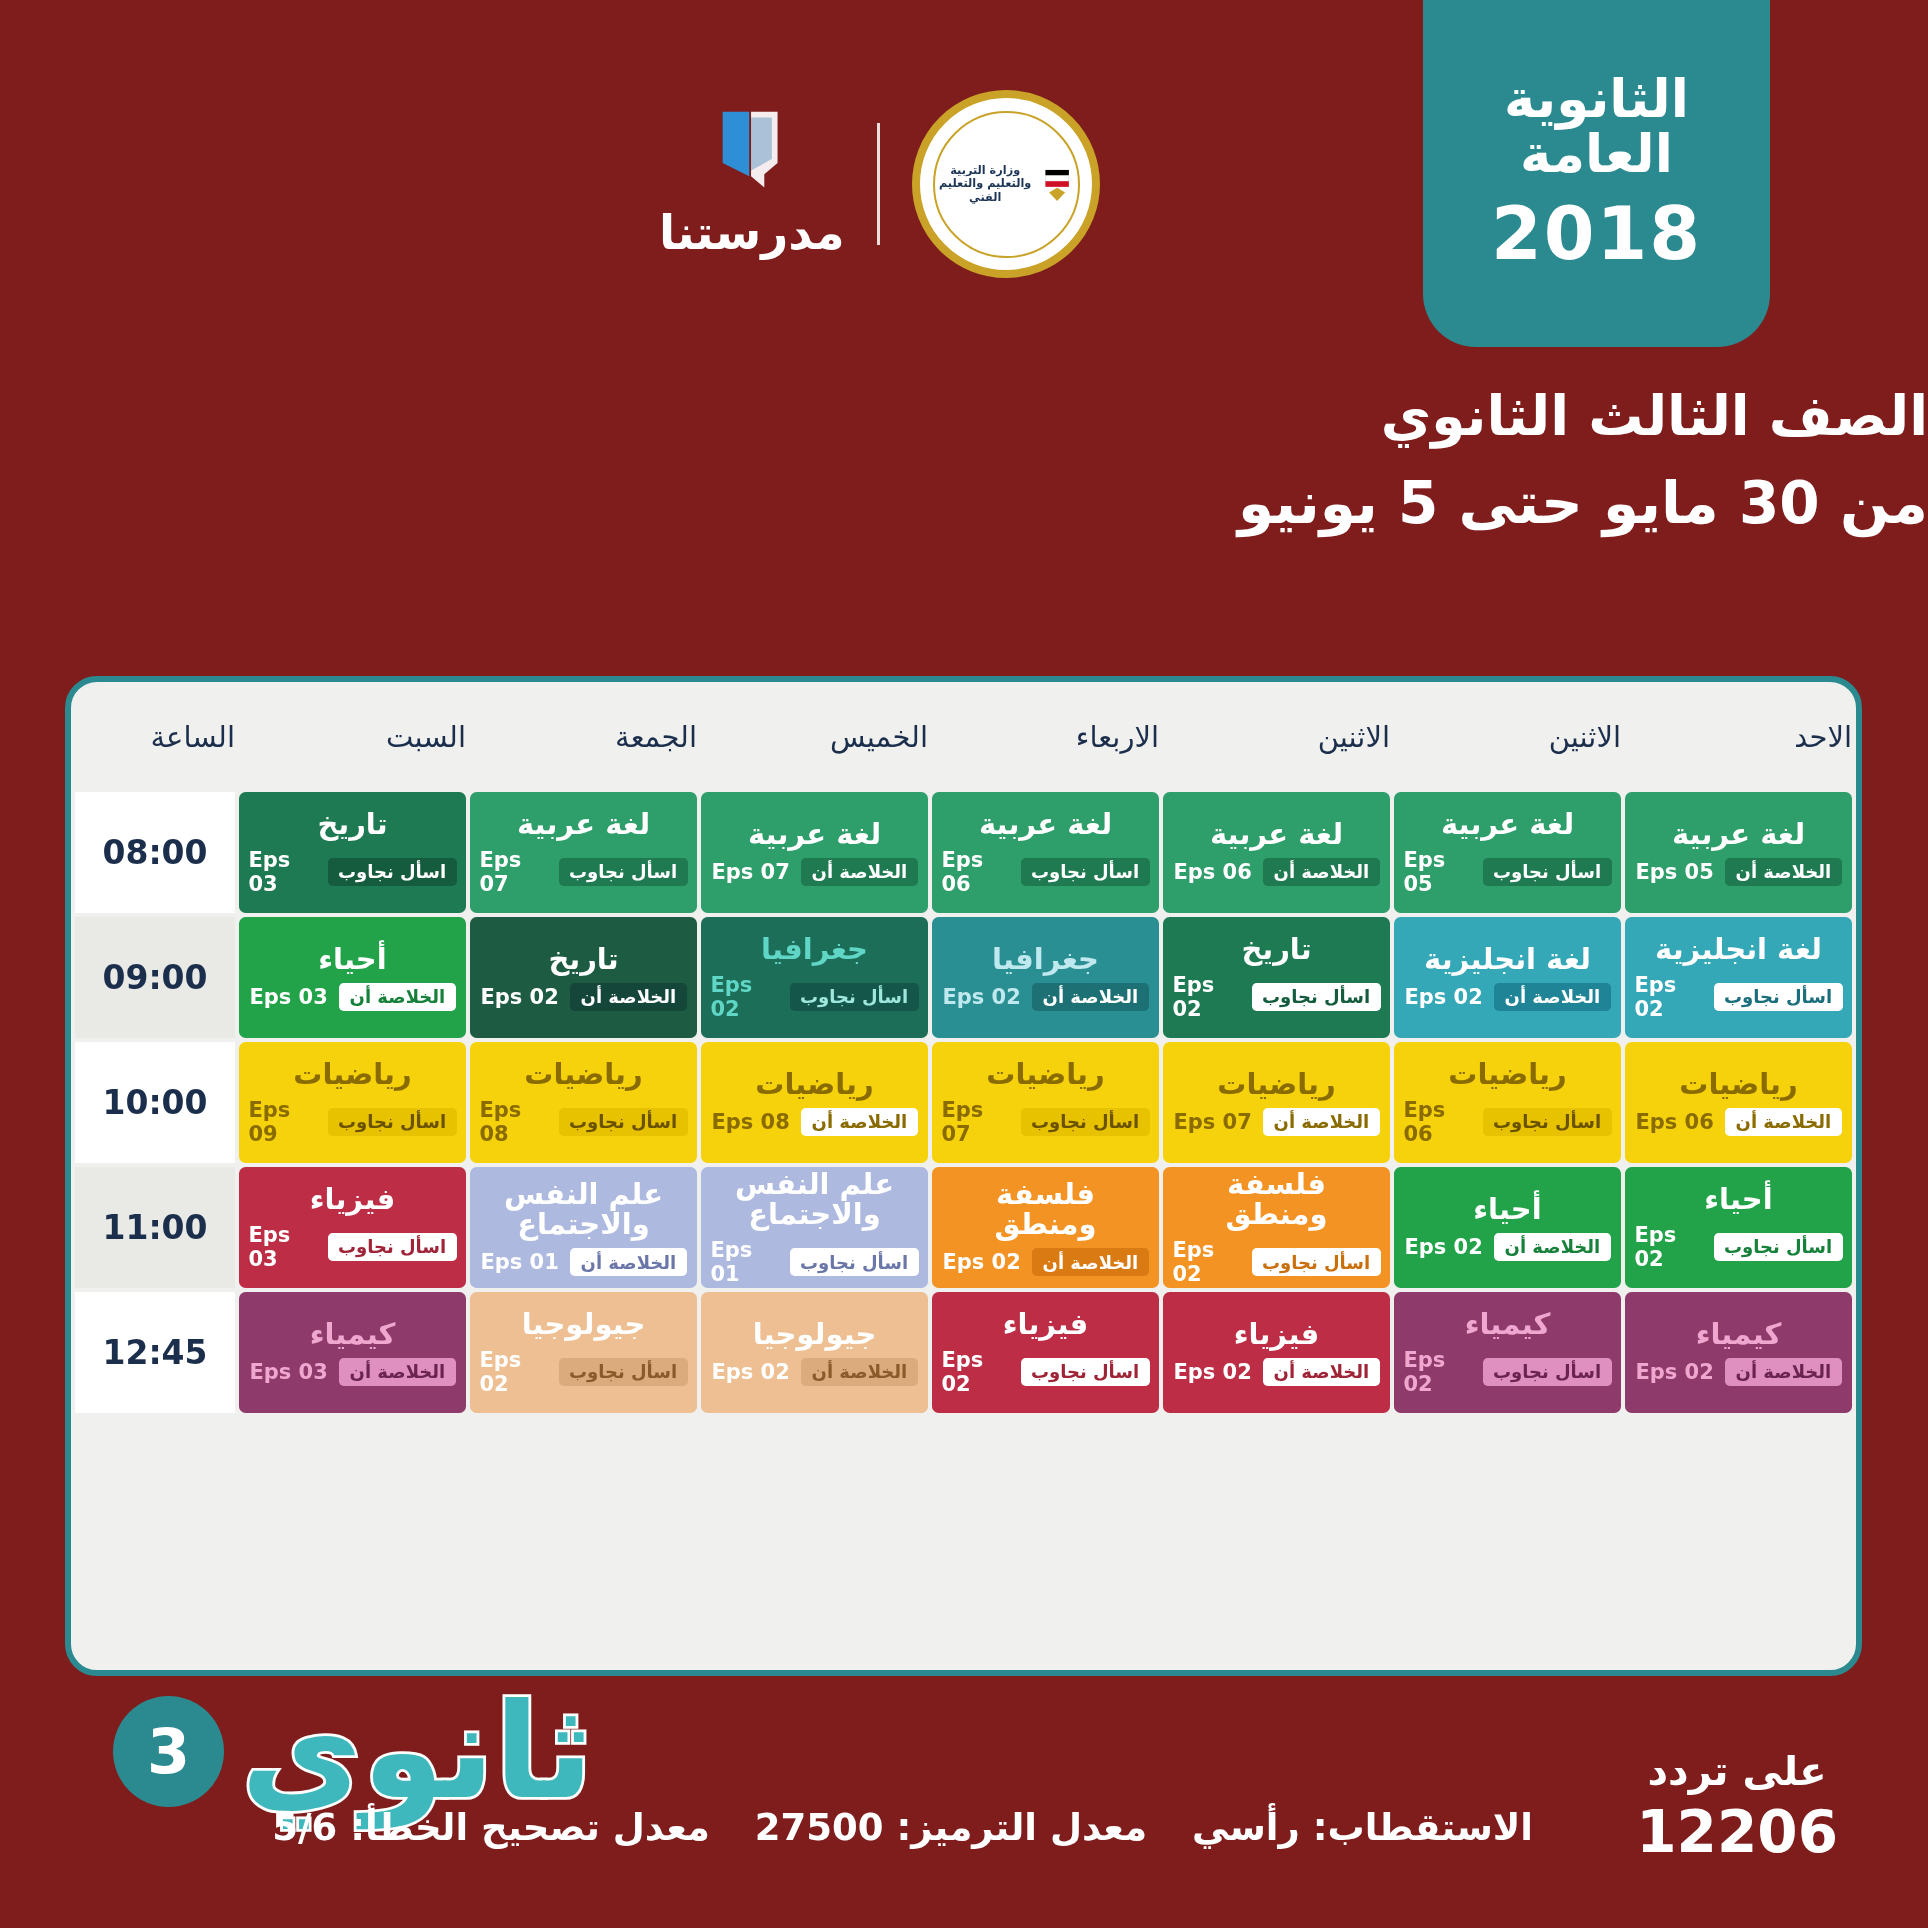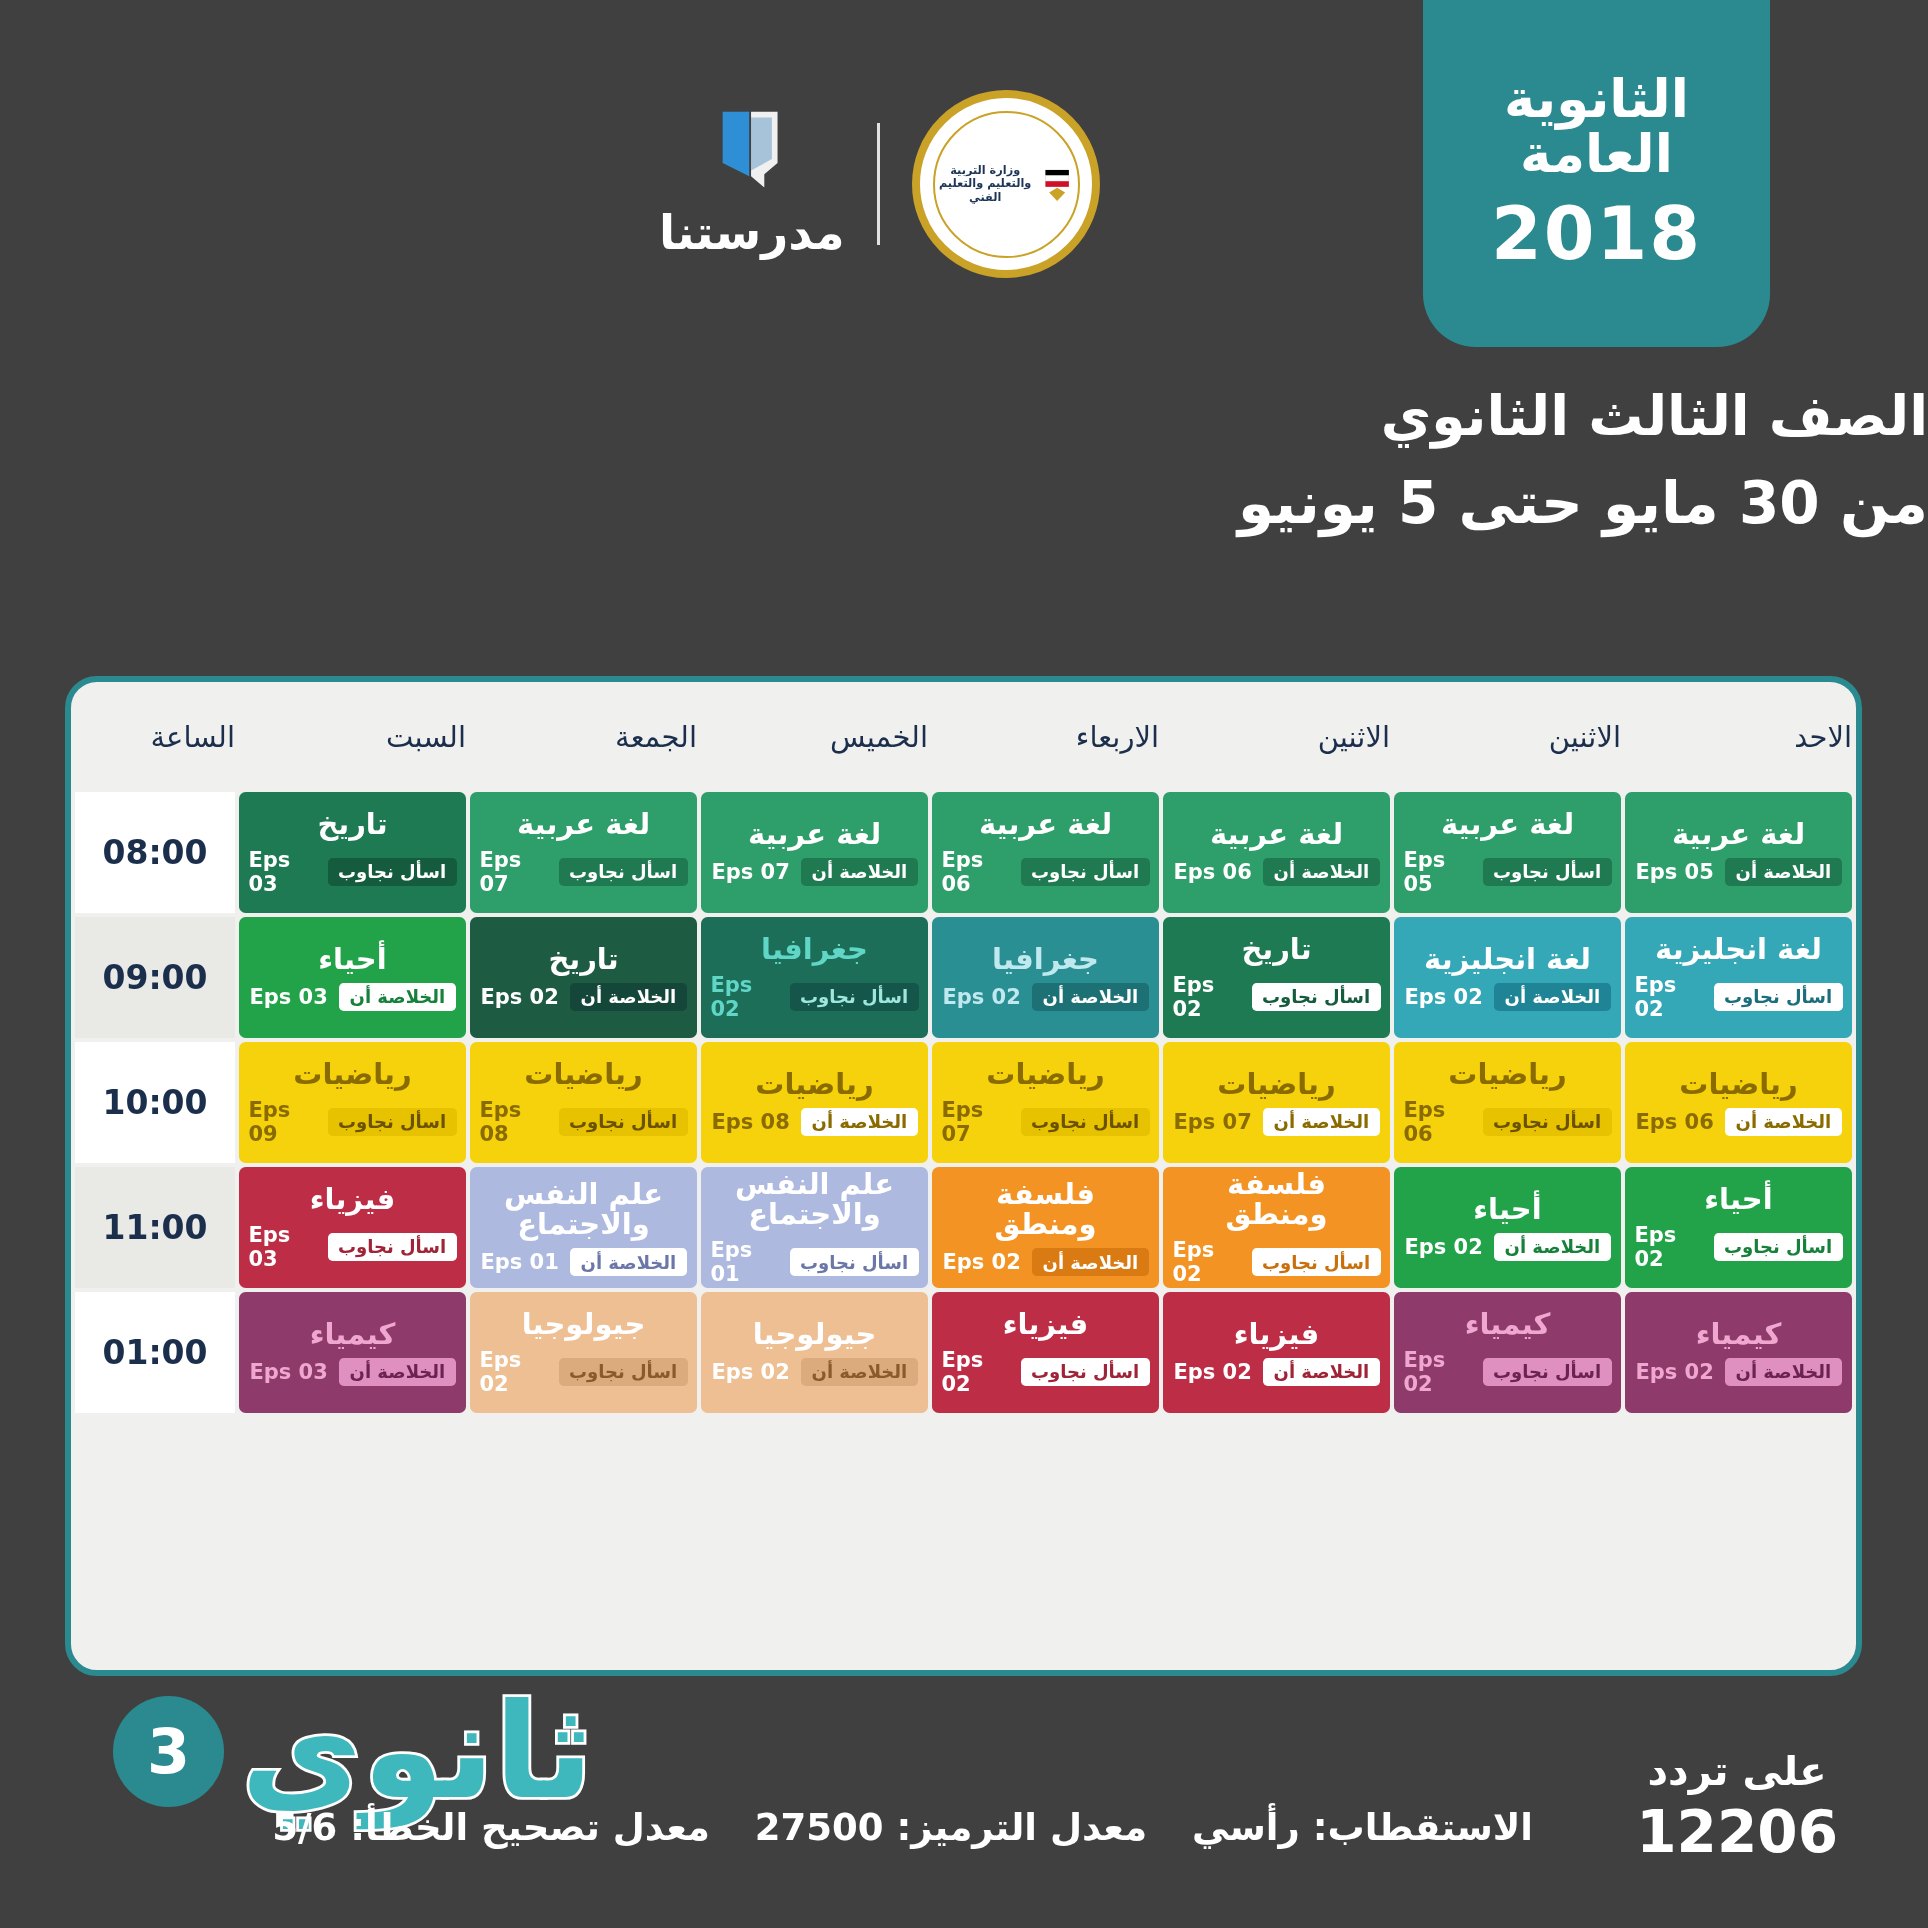--- a/index.html
+++ b/index.html
@@ -5,21 +5,21 @@
   * { box-sizing: border-box; margin: 0; padding: 0; }
   html, body {
     width: 1928px; height: 1928px;
     background: #1d3557;
     font-family: "DejaVu Sans", sans-serif;
     overflow: hidden;
   }
   .page {
     position: relative;
     width: 1928px; height: 1928px;
-    background: #404040;
+    background: #7f1d1d;
   }
 
   
   .header {
     position: absolute;
     top: 0; left: 0; right: 0;
     height: 358px;
   }
   .logo-box {
     position: absolute;
@@ -582,21 +582,21 @@
             </td>
             <td>
               <div class="cell" style="background: rgb(142, 58, 107); color: rgb(240, 167, 207);">
                 <div class="subject">كيمياء</div>
                 <div class="meta">
                   <span class="tag" style="background: rgb(224, 144, 192); color: rgb(107, 36, 80);">الخلاصة أن</span>
                   <span class="eps">Eps 03</span>
                 </div>
               </div>
             </td>
-            <td class="hour-cell">01:00</td>
+            <td class="hour-cell">12:45</td>
           </tr>
         </tbody>
     </table>
   </div>
 
   <div class="footer-badge">
     <div class="badge-word">ثانوي</div>
     <div class="badge-circle">3</div>
   </div>
 

